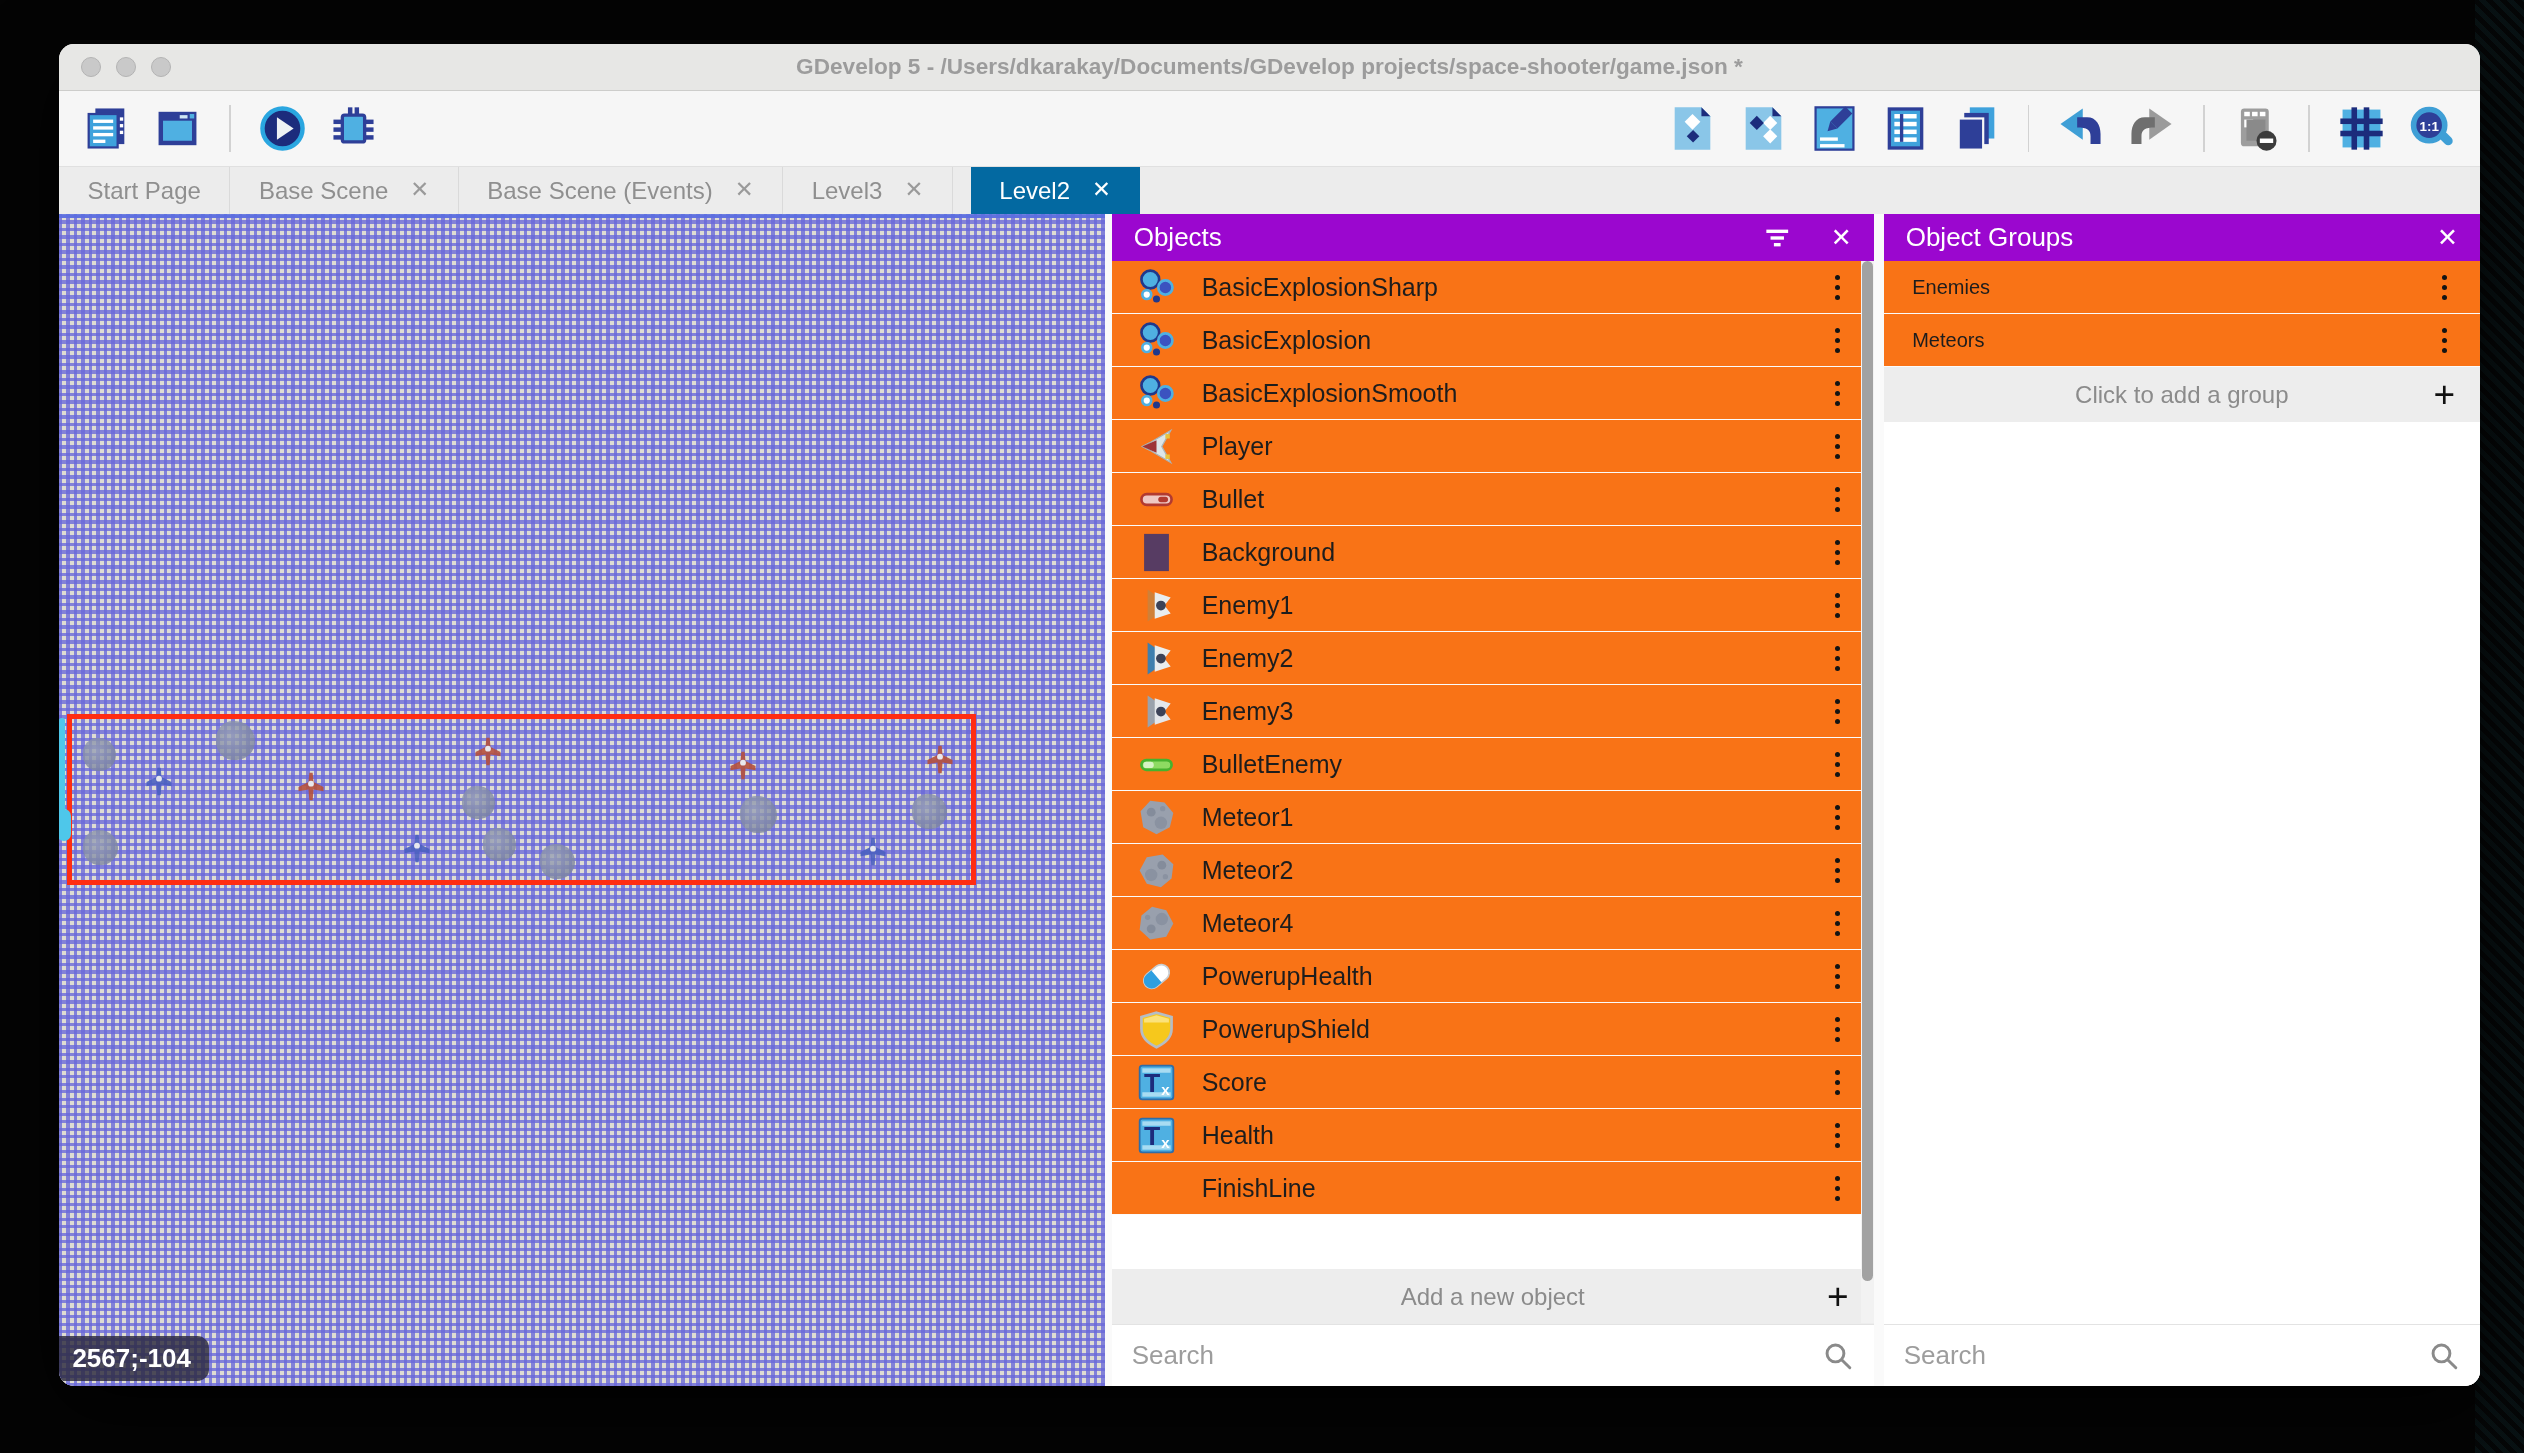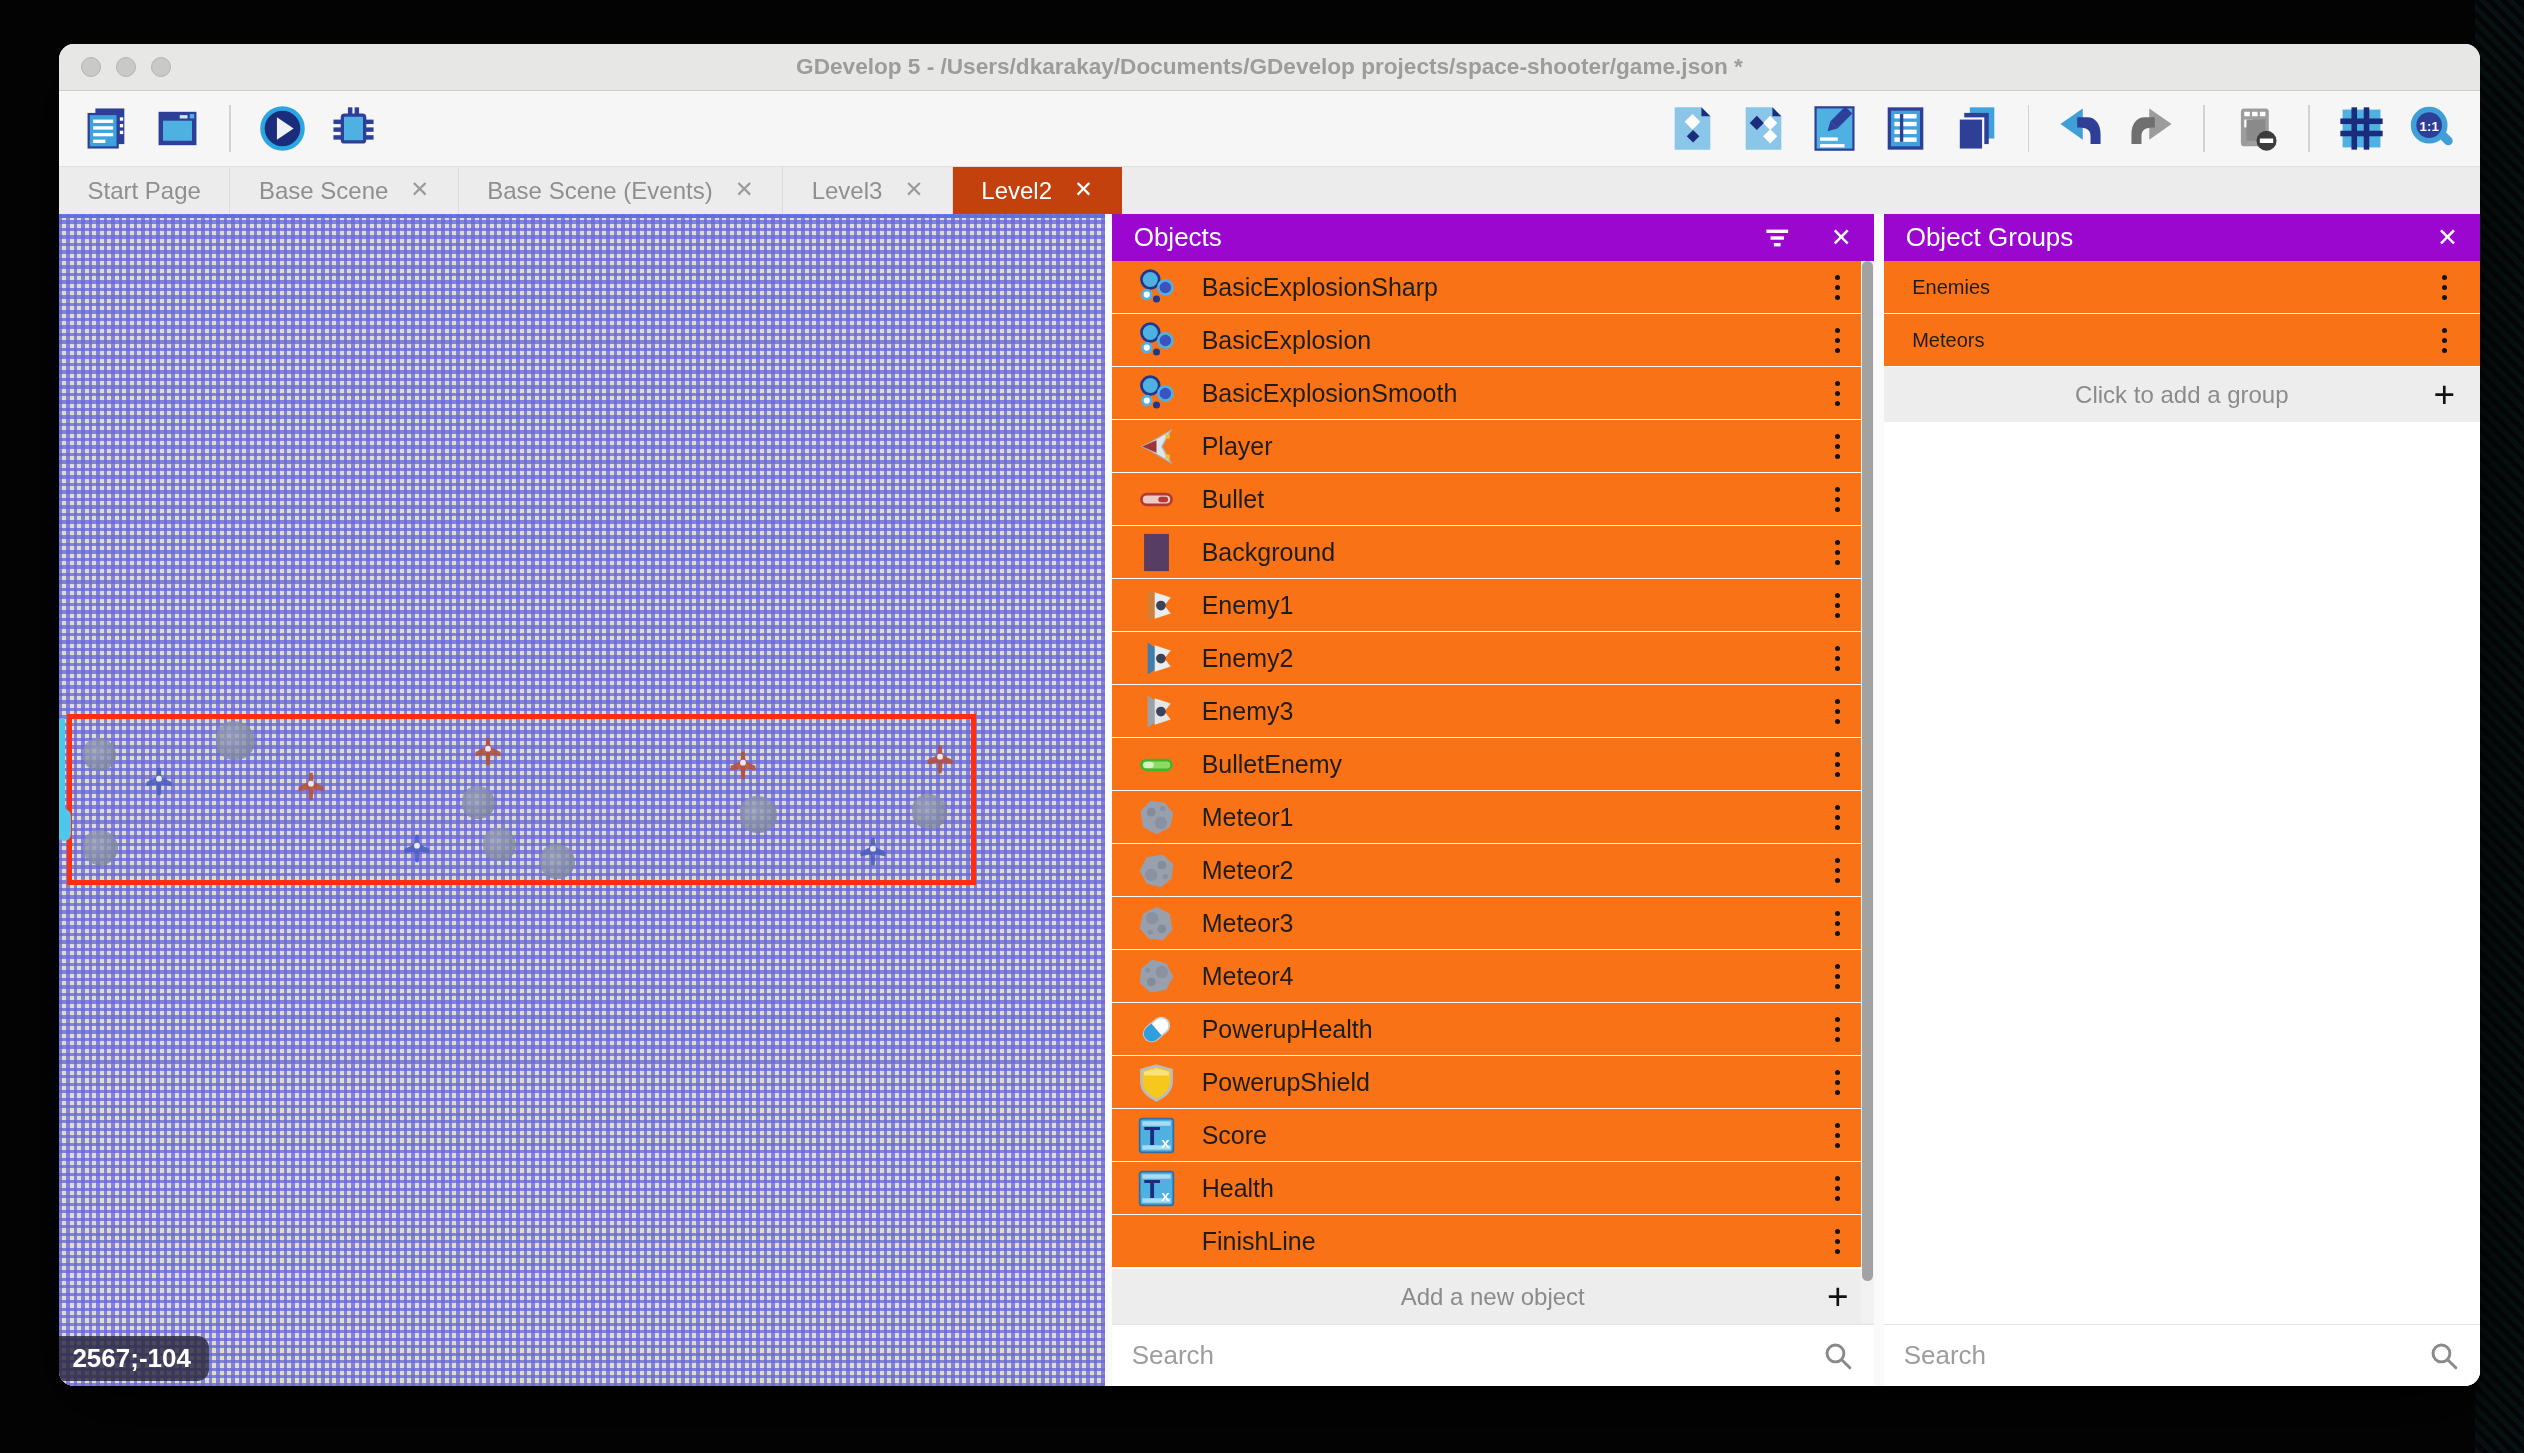--- a/index.html
+++ b/index.html
@@ -50,21 +50,21 @@
   #tabbar {
     height:48px; background:#ececec; display:flex; align-items:stretch;
     border-top:0.8px solid #e0e0e0; flex:0 0 auto; position:relative;
   }
   .tab {
     display:flex; align-items:center; gap:22px; padding:0 28.5px;
     font-size:24px; color:#8f8f8f; border-right:1.7px solid #dadada;
     cursor:pointer; position:relative; white-space:nowrap;
   }
   .tab .tab-close { font-size:22.6px; color:#9a9a9a; line-height:1; cursor:pointer; }
-  .tab.active { background:#c2410c; color:#ffffff; border-right:none; }
+  .tab.active { background:#0369a1; color:#ffffff; border-right:none;margin-left:18px; }
   .tab.active .tab-close { color:#ffffff; }
   .tab-tail {
     position:absolute; left:0; bottom:-10px; width:18.4px; height:10px;
     background:#4cb2e9; border-bottom-left-radius:11.7px; display:none;
   }
   .tab.active .tab-tail { display:block; }
 
   
   #content { flex:1 1 auto; display:flex; min-height:0; }
 
@@ -587,38 +587,20 @@
             <div class="obj-label">Meteor2</div>
             <div class="kebab">
               <i></i>
               <i></i>
               <i></i>
             </div>
           </div>
           <div class="obj-row">
             <div class="obj-icon">
               <svg viewBox="0 0 44 44">
-                <g transform="rotate(180 22 22)">
-                  <path d="M15 3 L31 5 L41 17 L37 33 L22 41 L7 33 L4 15 Z" fill="#99a0ad"></path>
-                  <circle cx="16" cy="16" r="5" fill="#848c9b"></circle>
-                  <circle cx="27" cy="28" r="7" fill="#8a92a1"></circle>
-                  <circle cx="29" cy="12" r="3" fill="#8a92a1"></circle>
-                </g>
-              </svg>
-            </div>
-            <div class="obj-label">Meteor3</div>
-            <div class="kebab">
-              <i></i>
-              <i></i>
-              <i></i>
-            </div>
-          </div>
-          <div class="obj-row">
-            <div class="obj-icon">
-              <svg viewBox="0 0 44 44">
                 <g transform="rotate(270 22 22)">
                   <path d="M15 3 L31 5 L41 17 L37 33 L22 41 L7 33 L4 15 Z" fill="#99a0ad"></path>
                   <circle cx="16" cy="16" r="5" fill="#848c9b"></circle>
                   <circle cx="27" cy="28" r="7" fill="#8a92a1"></circle>
                   <circle cx="29" cy="12" r="3" fill="#8a92a1"></circle>
                 </g>
               </svg>
             </div>
             <div class="obj-label">Meteor4</div>
             <div class="kebab">

